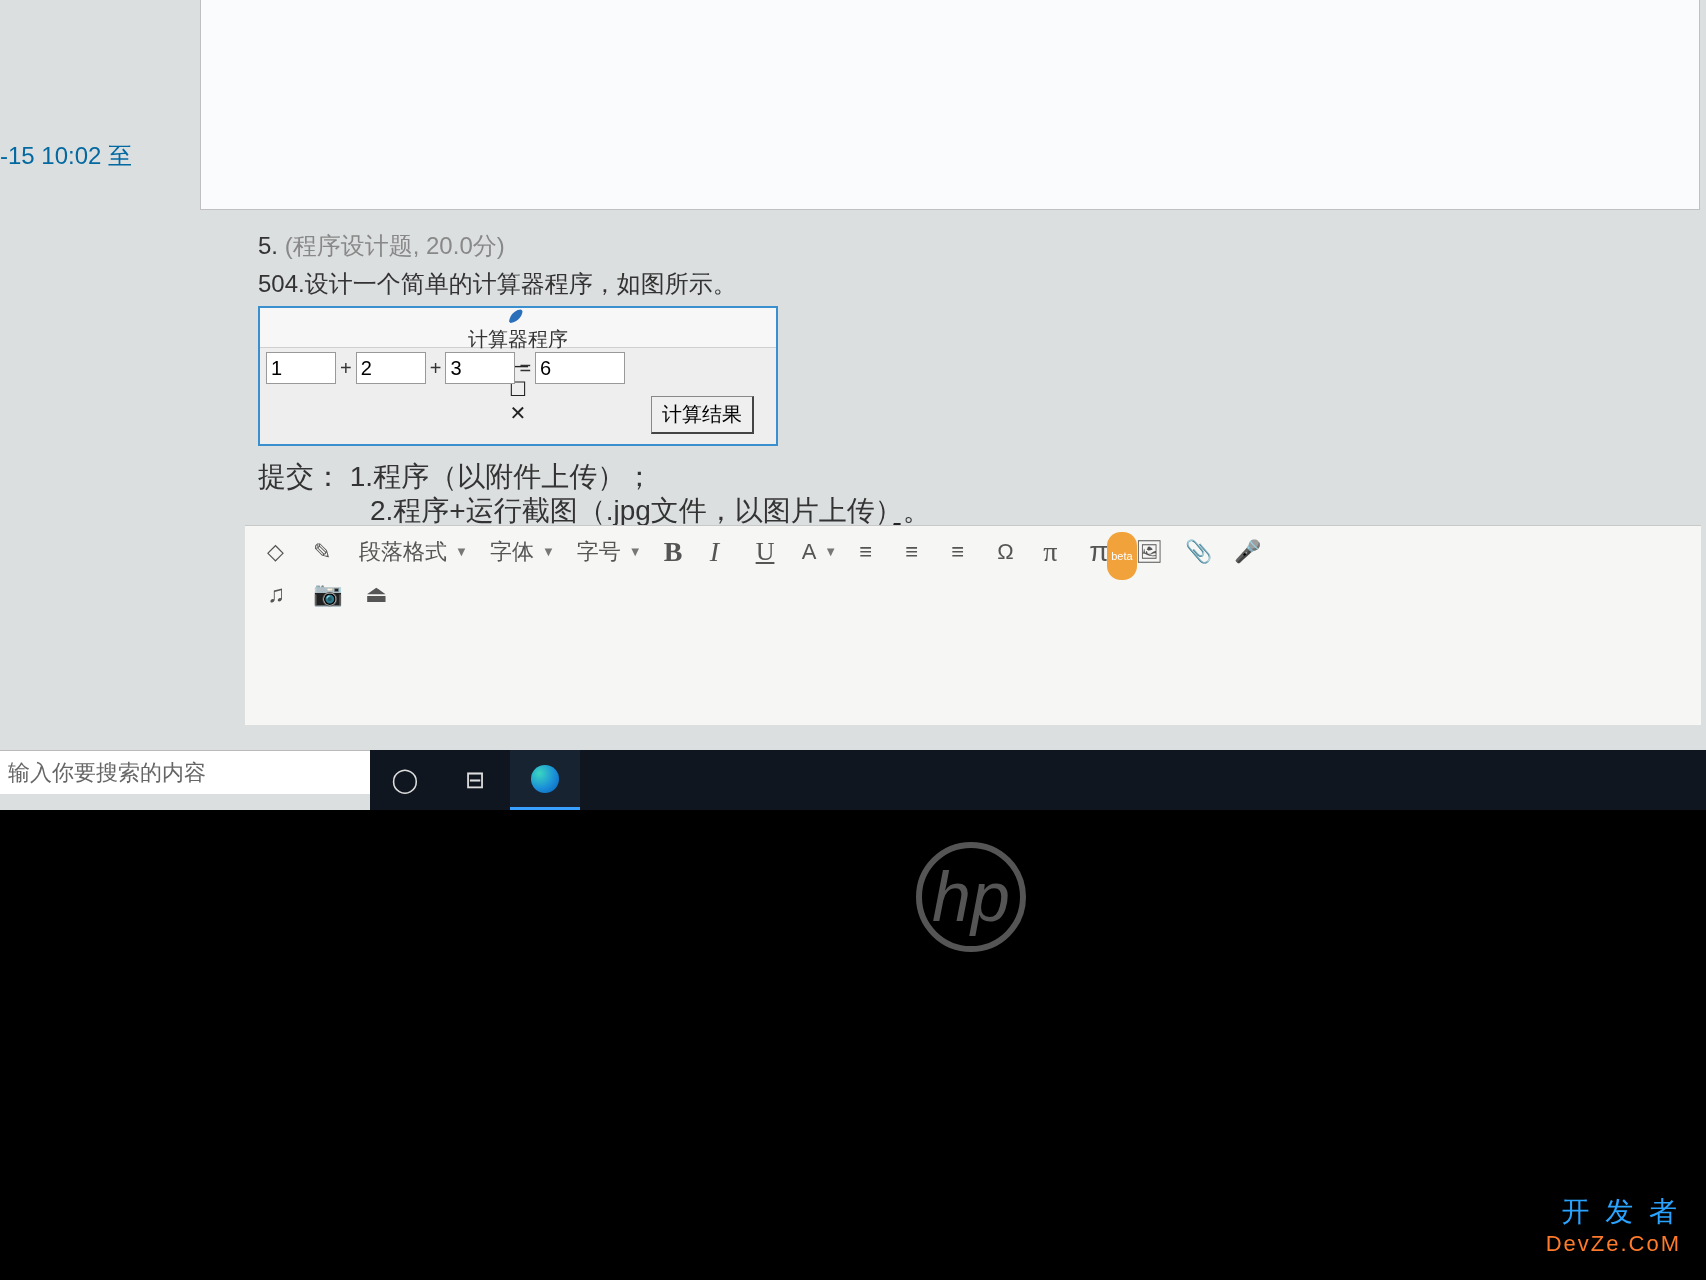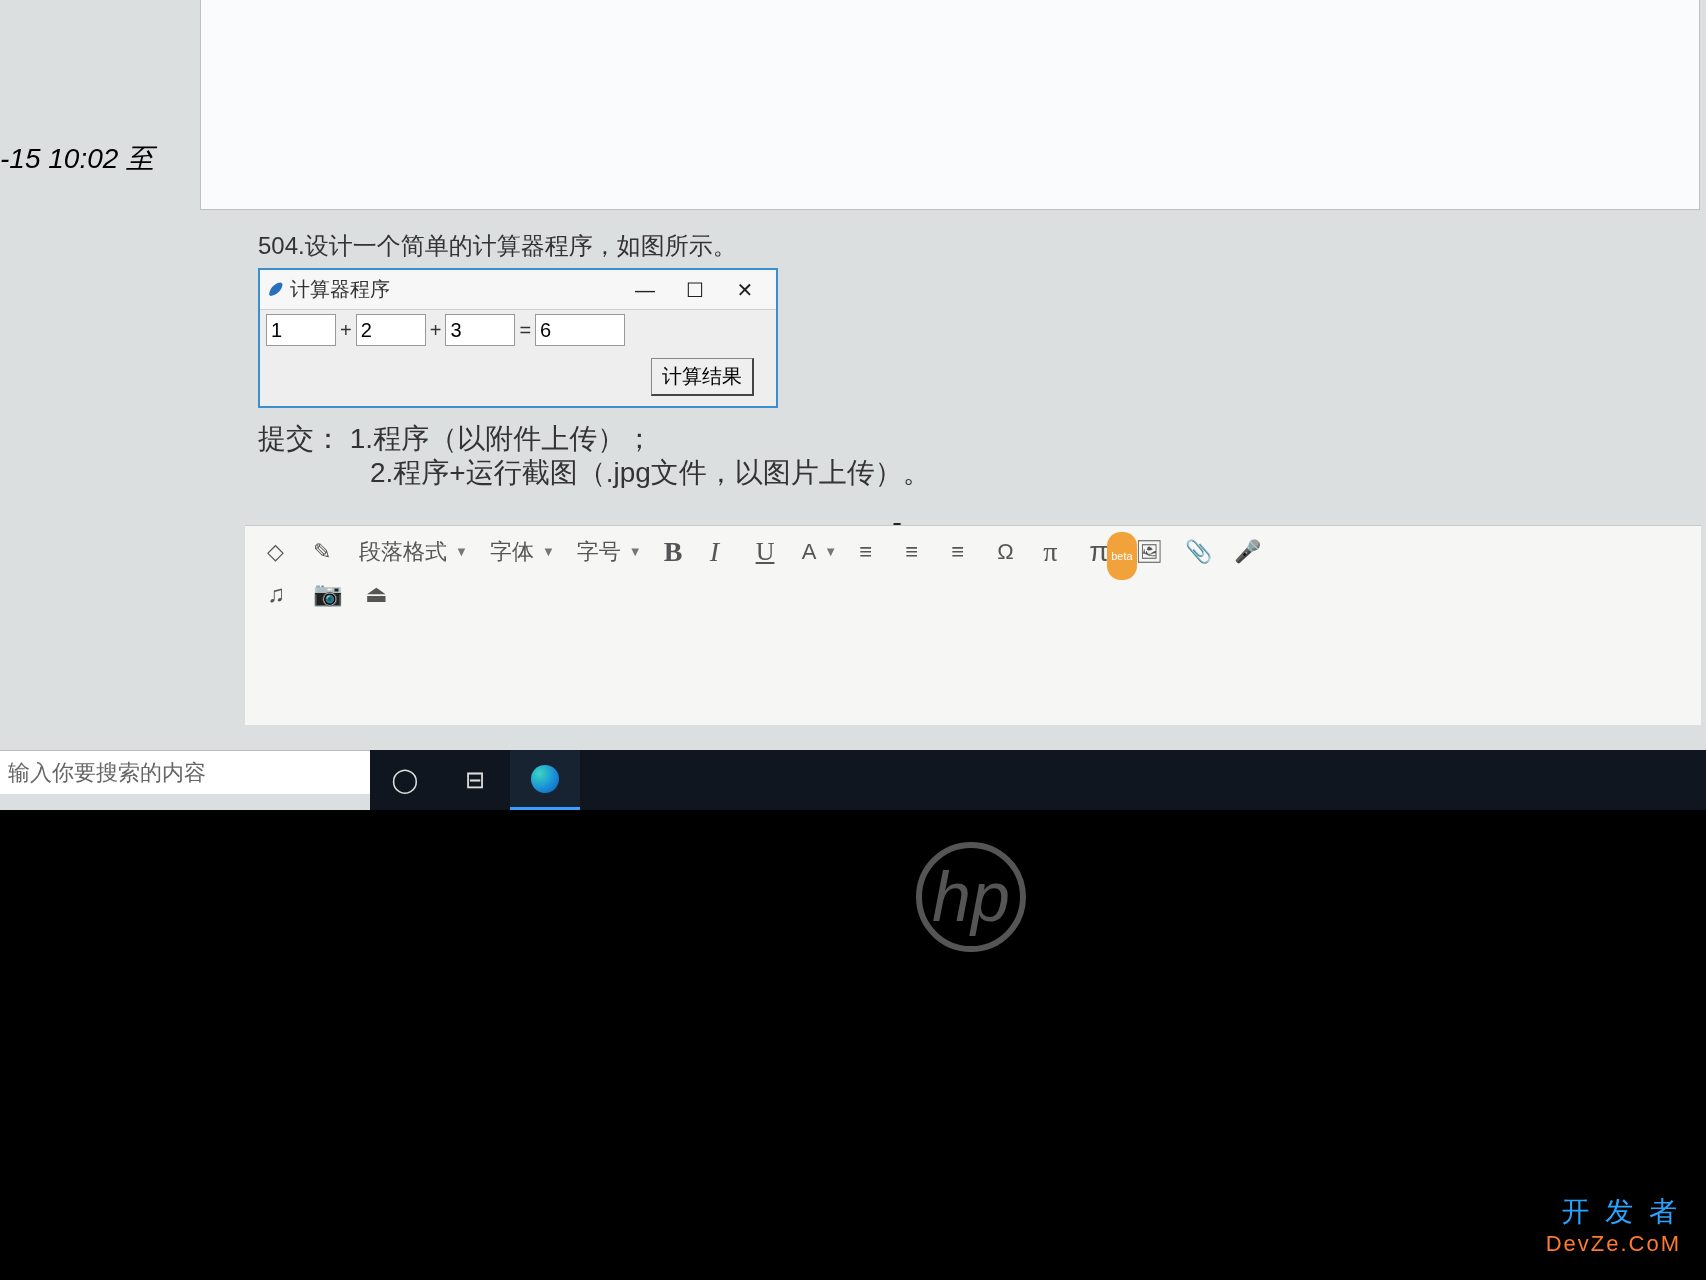--- a/index.html
+++ b/index.html
@@ -2,31 +2,31 @@
 <html><head>
   <meta charset="utf-8">
   <style>
     * { margin:0; padding:0; box-sizing:border-box; font-family:"Microsoft YaHei","SimSun",sans-serif; }
     body { width:1706px; height:1280px; background:#dcdfe0; overflow:hidden; position:relative; }
 
     
     .top-box { position:absolute; left:200px; top:0; width:1500px; height:210px;
                background:#fafbfc; border:1px solid #c0c0c0; border-top:none; }
 
-    .timestamp { position:absolute; left:0; top:140px; font-size:28px; color:#000000;font-style:italic; }
+    .timestamp { position:absolute; left:0; top:140px; font-size:24px; color:#0369a1; }
 
     .question-block { position:absolute; left:258px; top:230px; width:1200px; color:#333; }
     .q-header { font-size:24px; margin-bottom:6px; }
     .q-header .meta { color:#888; }
     .q-desc { font-size:24px; margin-bottom:6px; }
 
     
     .calc-window { width:520px; border:2px solid #3a8fcf; background:#eeeeee; }
     .calc-title { height:40px; display:flex; align-items:center; background:#f7f7f7;
-                  border-bottom:1px solid #d0d0d0; padding:0 6px; }
+                  border-bottom:1px solid #d0d0d0; padding:0 6px;flex-direction:column; }
     .calc-title .feather { width:18px; height:18px; margin-right:6px; color:#2a6fba; }
     .calc-title .tlabel { font-size:20px; font-weight:500; flex:0 0 auto; }
     .calc-title .spacer { flex:1 1 auto; }
     .calc-title .wbtn { width:50px; text-align:center; font-size:20px; line-height:24px;
                         cursor:pointer; color:#222; }
     .calc-body { padding:4px 6px; display:flex; align-items:center; gap:4px; font-size:20px; }
     .calc-body input { width:70px; height:32px; font-size:20px; padding:0 4px;
                        border:1px solid #999; background:#fff; }
     .calc-body input.result { width:90px; }
     .calc-foot { padding:8px 22px 10px; text-align:right; }
@@ -79,20 +79,24 @@
     .cursor-arrow { position:absolute; left:890px; top:515px; font-size:24px; color:#222; }
   </style>
 </head>
 <body>
 
 <div class="top-box"></div>
 
 <div class="timestamp">-15 10:02 至</div>
 
 <div class="question-block">
+  <div class="q-header">
+    <span>5.</span>
+    <span class="meta">(程序设计题,  20.0分)</span>
+  </div>
   <div class="q-desc">504.设计一个简单的计算器程序，如图所示。</div>
 
   <div class="calc-window">
     <div class="calc-title">
       <span class="feather">
         <svg viewBox="0 0 24 24" width="18" height="18">
             <path fill="currentColor" d="M20 2c-5 0-14 4-16 16l2 2C18 18 22 9 22 4l-2-2zM6 18l8-8"></path>
           </svg>
       </span>
       <span class="tlabel">计算器程序</span>

